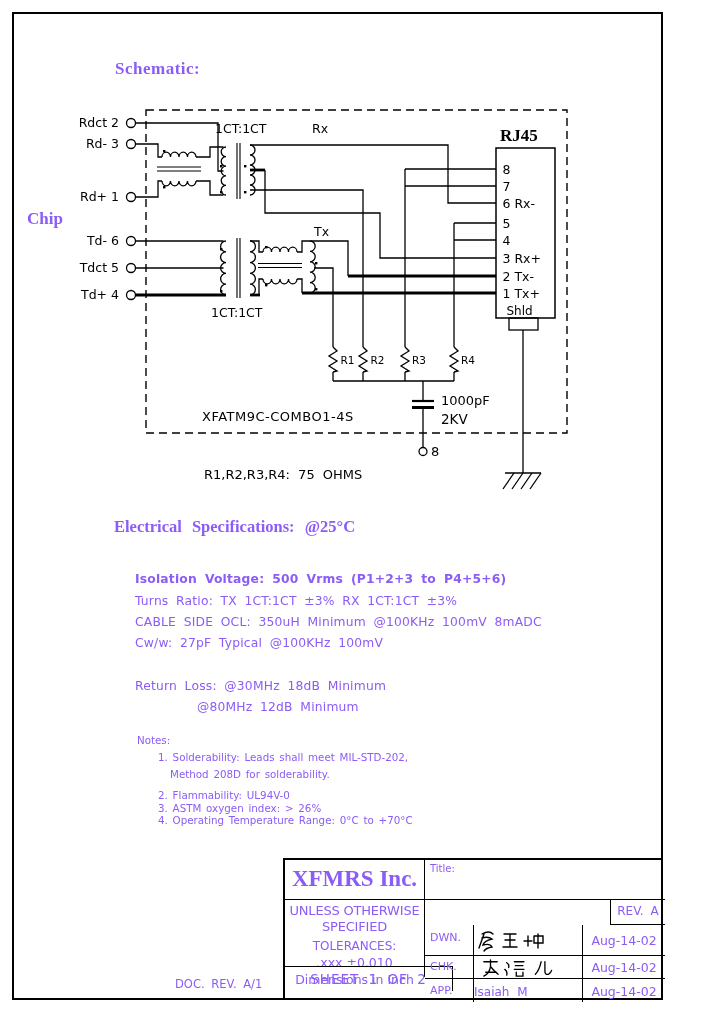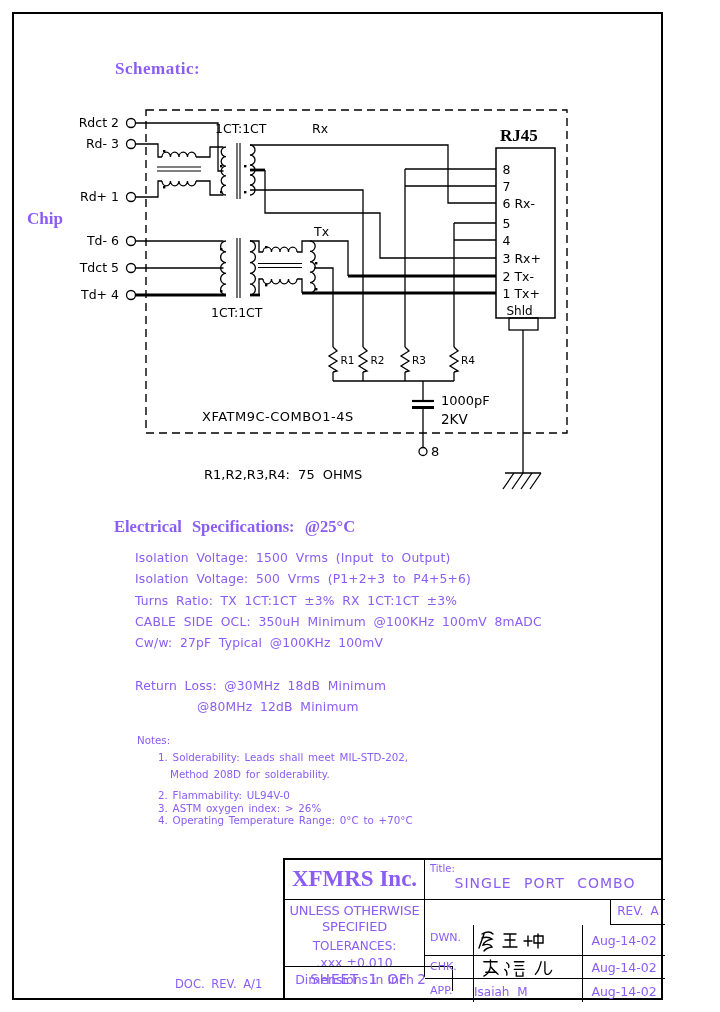--- a/index.html
+++ b/index.html
@@ -184,22 +184,21 @@
       <text x="441" y="405" font-size="13">1000pF</text>
       <text x="441" y="424" font-size="13.5">2KV</text>
       <text x="431" y="456" font-size="13">8</text>
 
       <text x="202" y="421" font-size="13" letter-spacing="0.5">XFATM9C-COMBO1-4S</text>
       <text x="204" y="479" font-size="13" word-spacing="4">R1,R2,R3,R4: 75 OHMS</text>
     </g>
   </svg>
 
   <div class="abs serifh" style="left:114px;top:517px;font-size:16.5px;word-spacing:6px;">Electrical Specifications: @25°C</div>
-  <div class="sline" style="top:551px;">Isolation Voltage: 1500 Vrms (Input to Output)</div>
-  <div class="sline" style="top:572px;">Isolation Voltage: 500 Vrms (P1+2+3 to P4+5+6)</div>
+  <div class="sline" style="top:572px;font-weight:bold;">Isolation Voltage: 500 Vrms (P1+2+3 to P4+5+6)</div>
   <div class="sline" style="top:594px;">Turns Ratio: TX 1CT:1CT ±3% RX 1CT:1CT ±3%</div>
   <div class="sline" style="top:615px;">CABLE SIDE OCL: 350uH Minimum @100KHz 100mV 8mADC</div>
   <div class="sline" style="top:636px;">Cw/w: 27pF Typical @100KHz 100mV</div>
   <div class="sline" style="top:679px;">Return Loss: @30MHz 18dB Minimum</div>
   <div class="sline" style="top:700px;left:197px;">@80MHz 12dB Minimum</div>
 
   <div class="abs" style="left:137px;top:734px;font-size:10.3px;">Notes:</div>
   <div class="nline" style="top:751px;">1. Solderability: Leads shall meet MIL-STD-202,</div>
   <div class="nline" style="top:768px;left:170px;">Method 208D for solderability.</div>
   <div class="nline" style="top:789px;">2. Flammability: UL94V-0</div>
@@ -213,21 +212,20 @@
     <div class="cell bR tolbox" style="left:0;top:40px;width:140px;height:77px;">
       <div class="tol-u">UNLESS OTHERWISE SPECIFIED</div>
       <div class="tol-t">TOLERANCES:</div>
       <div class="tol-x">.xxx ±0.010</div>
       <div class="tol-d">Dimensions in Inch</div>
     </div>
     <div class="cell bR bT sheet" style="left:0;top:106px;width:168px;height:25px;">SHEET 1 OF 2</div>
 
     <div class="cell bB" style="left:140px;top:0;width:240px;height:40px;">
       <div class="titlelbl">Title:</div>
-      <div class="titletxt">SINGLE PORT COMBO</div>
     </div>
     <div class="cell bB bL revcell" style="left:325px;top:40px;width:55px;height:25px;">REV. A</div>
 
     <div class="cell bR rowlbl" style="left:140px;top:65px;width:49px;height:30px;">DWN.</div>
     <div class="cell sigcell" style="left:189px;top:65px;width:108px;height:30px;">
       <svg width="96" height="24" viewBox="0 0 96 24" style="margin-top:3px;">
         <g stroke="#000" stroke-width="1.4" fill="none" stroke-linecap="round">
           <path d="M8,6 q7,-4 11,0 M10,6 l-5,14 M8,10 q6,-2 10,1 q-8,2 -9,6 q7,-2 9,2 q-6,1 -8,4"></path>
           <path d="M30,6 h12 M36,6 v12 M31,12 h10 M29,19 h14"></path>
           <path d="M54,8 v10 M50,13 h8 M64,6 v14 M60,8 h9 v7 h-9 v-7"></path>

